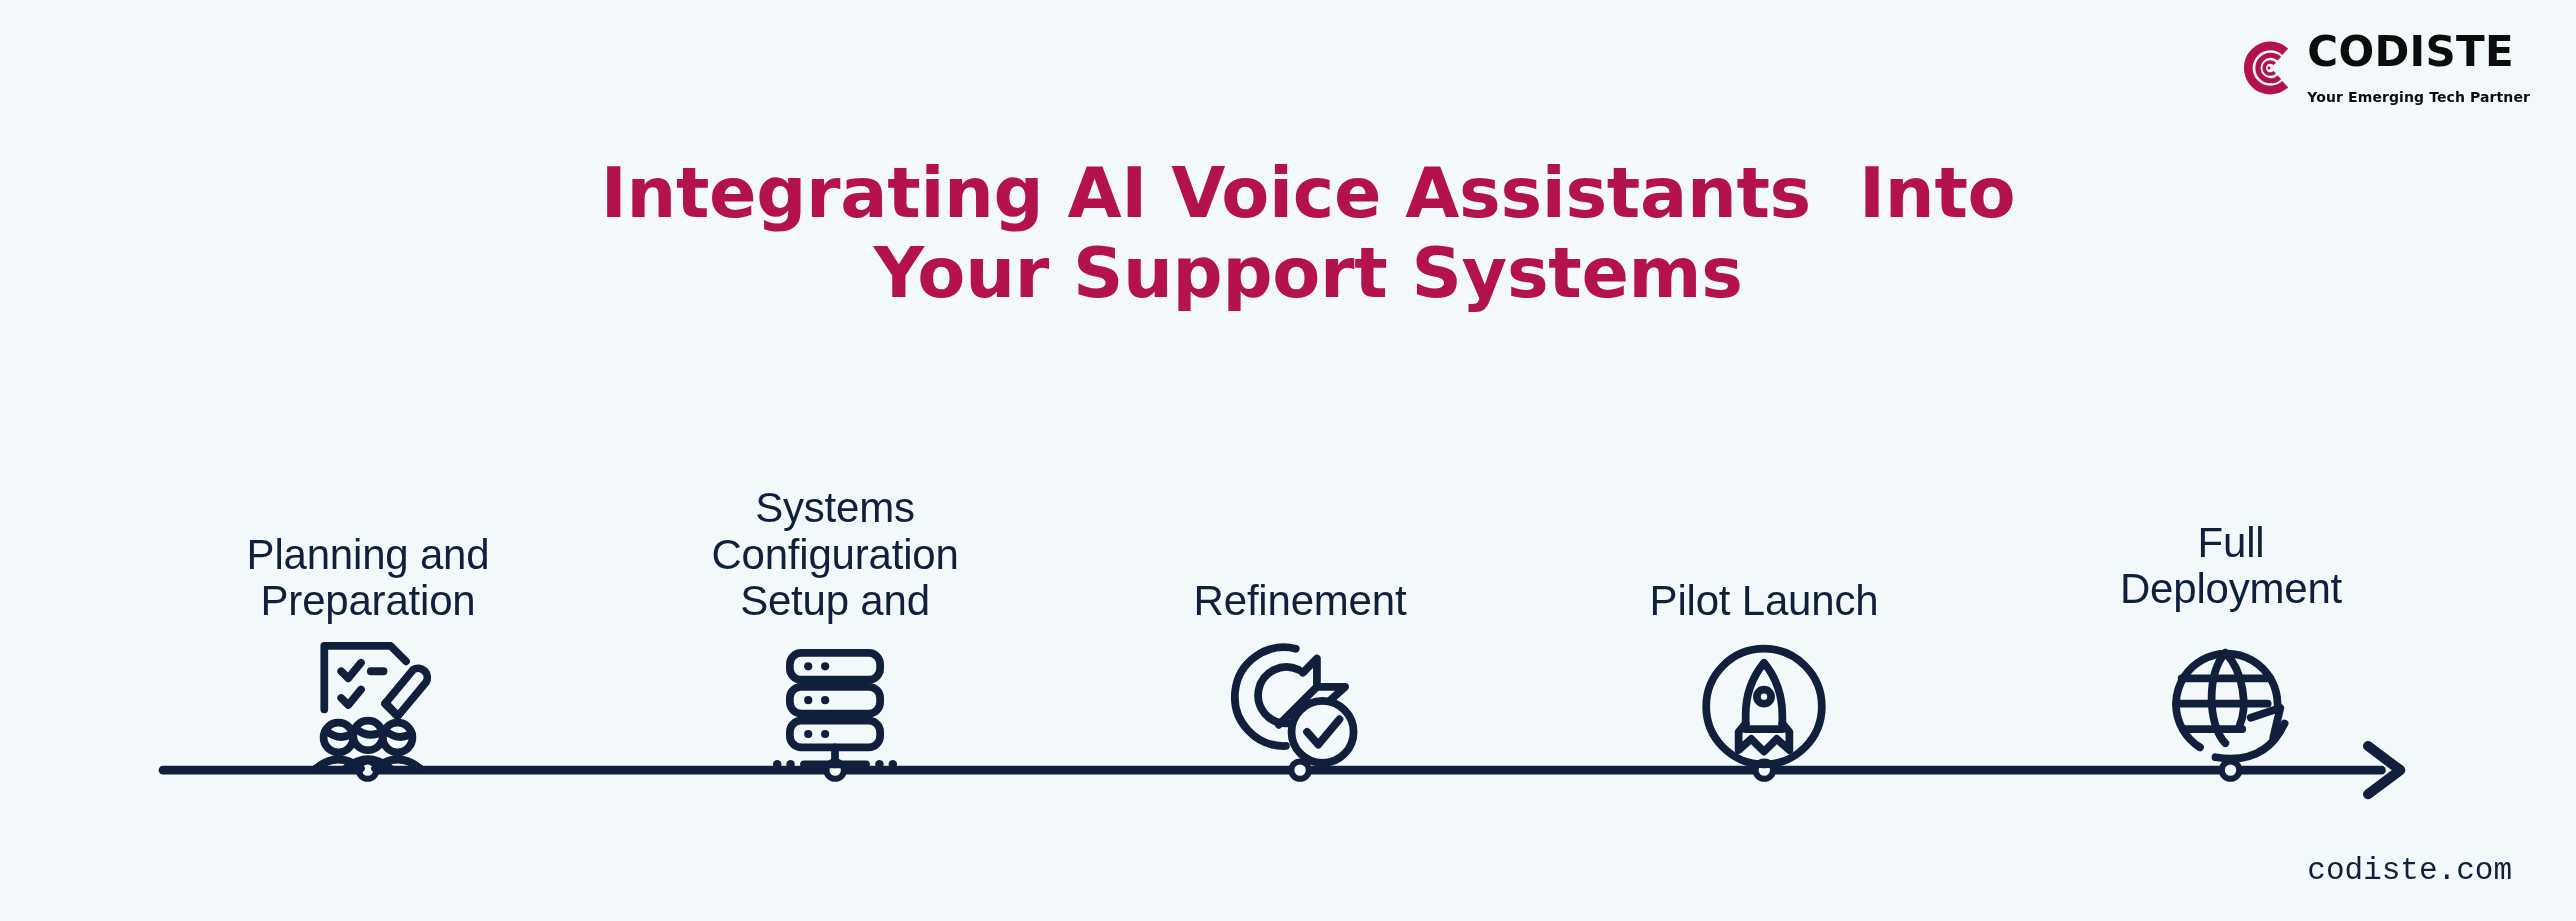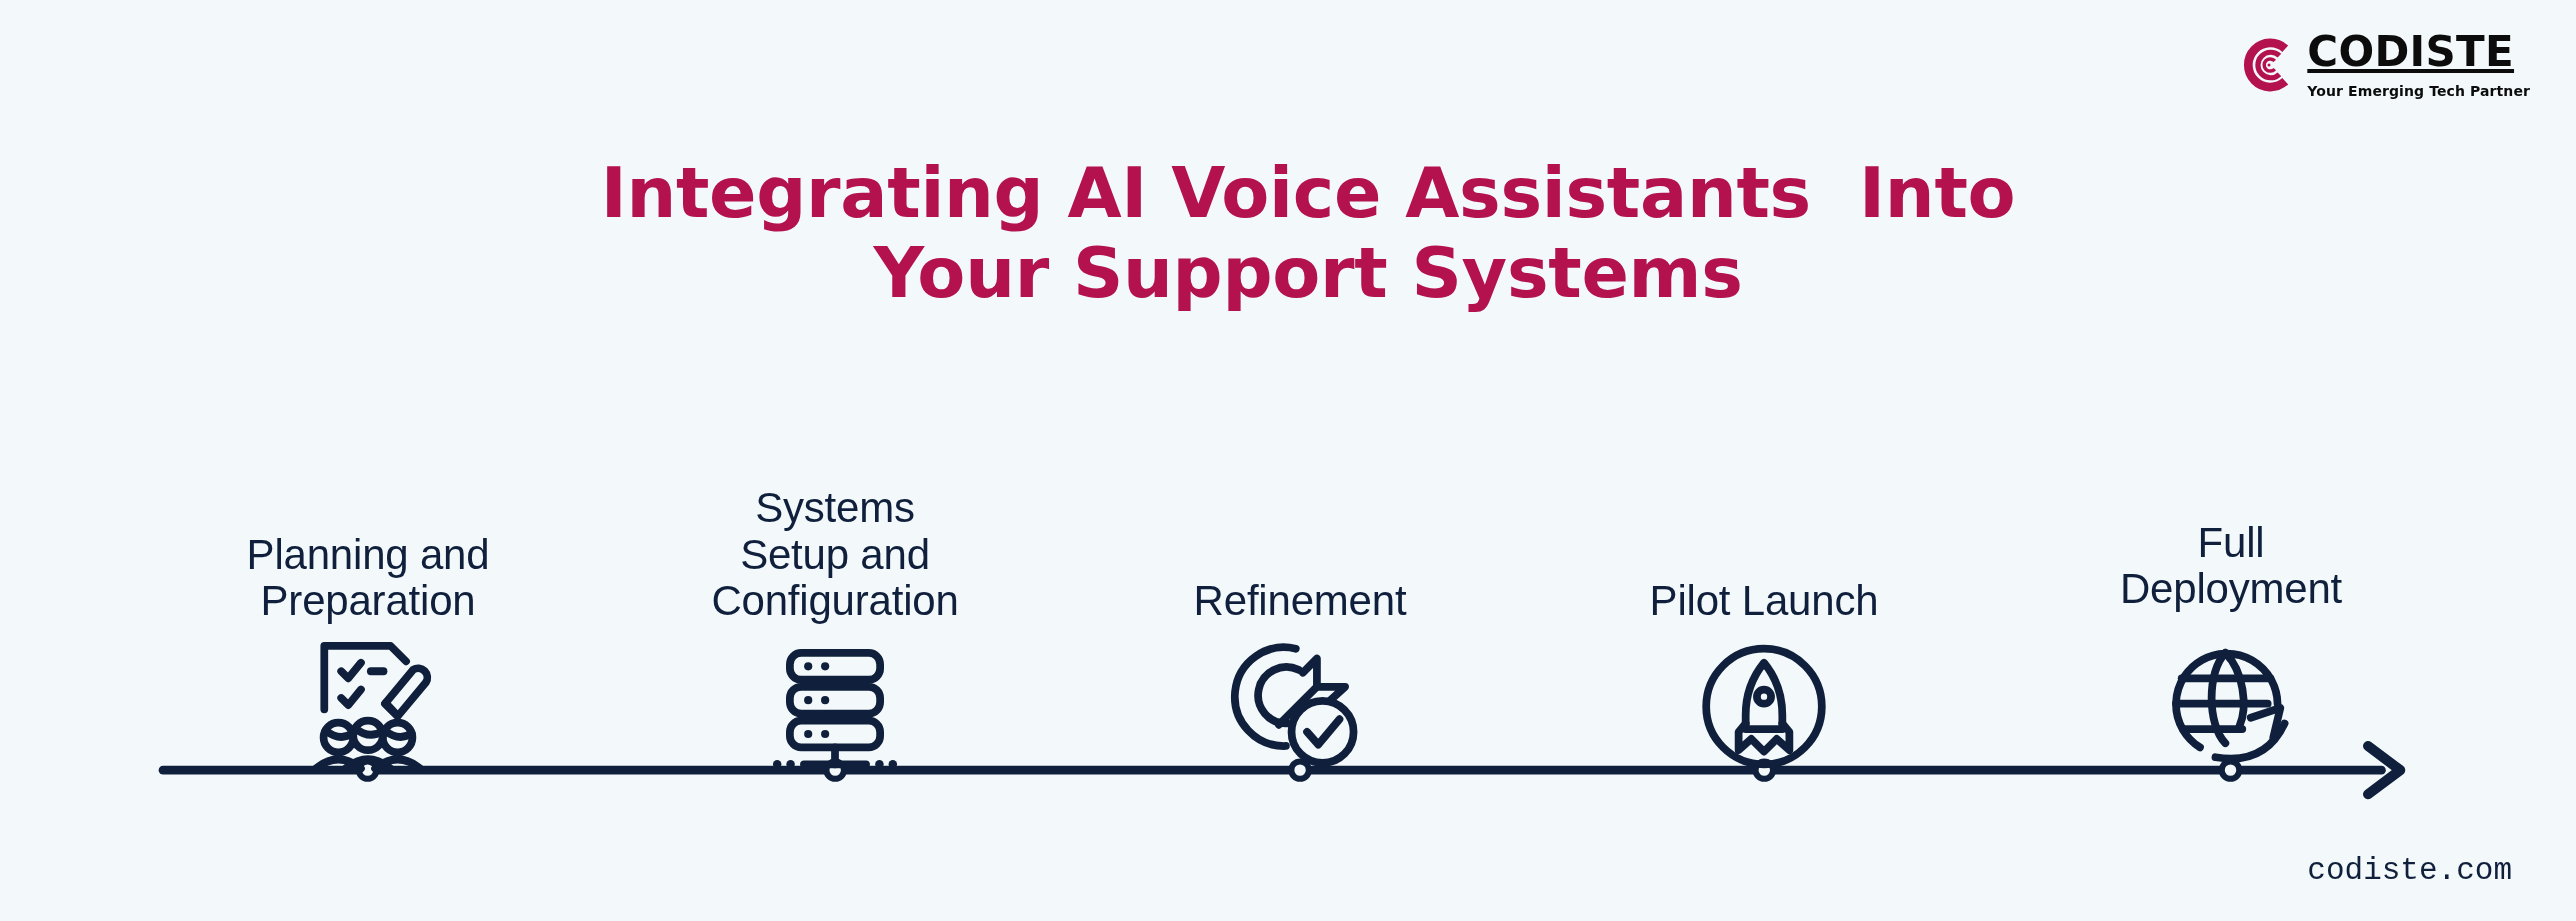--- a/index.html
+++ b/index.html
@@ -38,29 +38,28 @@
     justify-content: center;
     line-height: 1;
   }
   #brand-logo .logo-word {
     font-family: "DejaVu Sans", sans-serif;
     font-weight: 700;
     font-size: 42px;
     letter-spacing: 0.3px;
     color: #0c0c0c;
     line-height: 0.95;
-    text-decoration: underline;
   }
   #brand-logo .logo-tagline {
     font-family: "DejaVu Sans", sans-serif;
     font-weight: 700;
     font-size: 14px;
     letter-spacing: 0.1px;
     color: #0c0c0c;
-    margin-top: 12px;
+    margin-top: 18px;
   }
 
   
   #page-title {
     position: absolute;
     top: 106px;
     left: 0;
     width: 100%;
     text-align: center;
     color: #b4124f;
@@ -206,22 +205,22 @@
         <path d="M13 94 q16 -13 32 0"></path>
         <path d="M34 94 q16 -13 32 0"></path>
         <path d="M55 94 q16 -13 32 0"></path>
       </svg>
     </div>
   </div>
 
   <div class="step" style="left:647px;">
     <div class="step-label">
       <span class="lline">Systems</span>
+      <span class="lline">Configuration</span>
       <span class="lline">Setup and</span>
-      <span class="lline">Configuration</span>
     </div>
     <div class="step-icon">
       <svg viewBox="0 0 100 100" xmlns="http://www.w3.org/2000/svg" fill="none" stroke="#10203c" stroke-width="5.5" stroke-linecap="round" stroke-linejoin="round">
         <rect x="18" y="12" width="64" height="19" rx="8"></rect>
         <rect x="18" y="36" width="64" height="19" rx="8"></rect>
         <rect x="18" y="60" width="64" height="19" rx="8"></rect>
         <circle cx="31" cy="21.5" r="2.9" fill="#10203c" stroke="none"></circle>
         <circle cx="43" cy="21.5" r="2.9" fill="#10203c" stroke="none"></circle>
         <circle cx="31" cy="45.5" r="2.9" fill="#10203c" stroke="none"></circle>
         <circle cx="43" cy="45.5" r="2.9" fill="#10203c" stroke="none"></circle>

